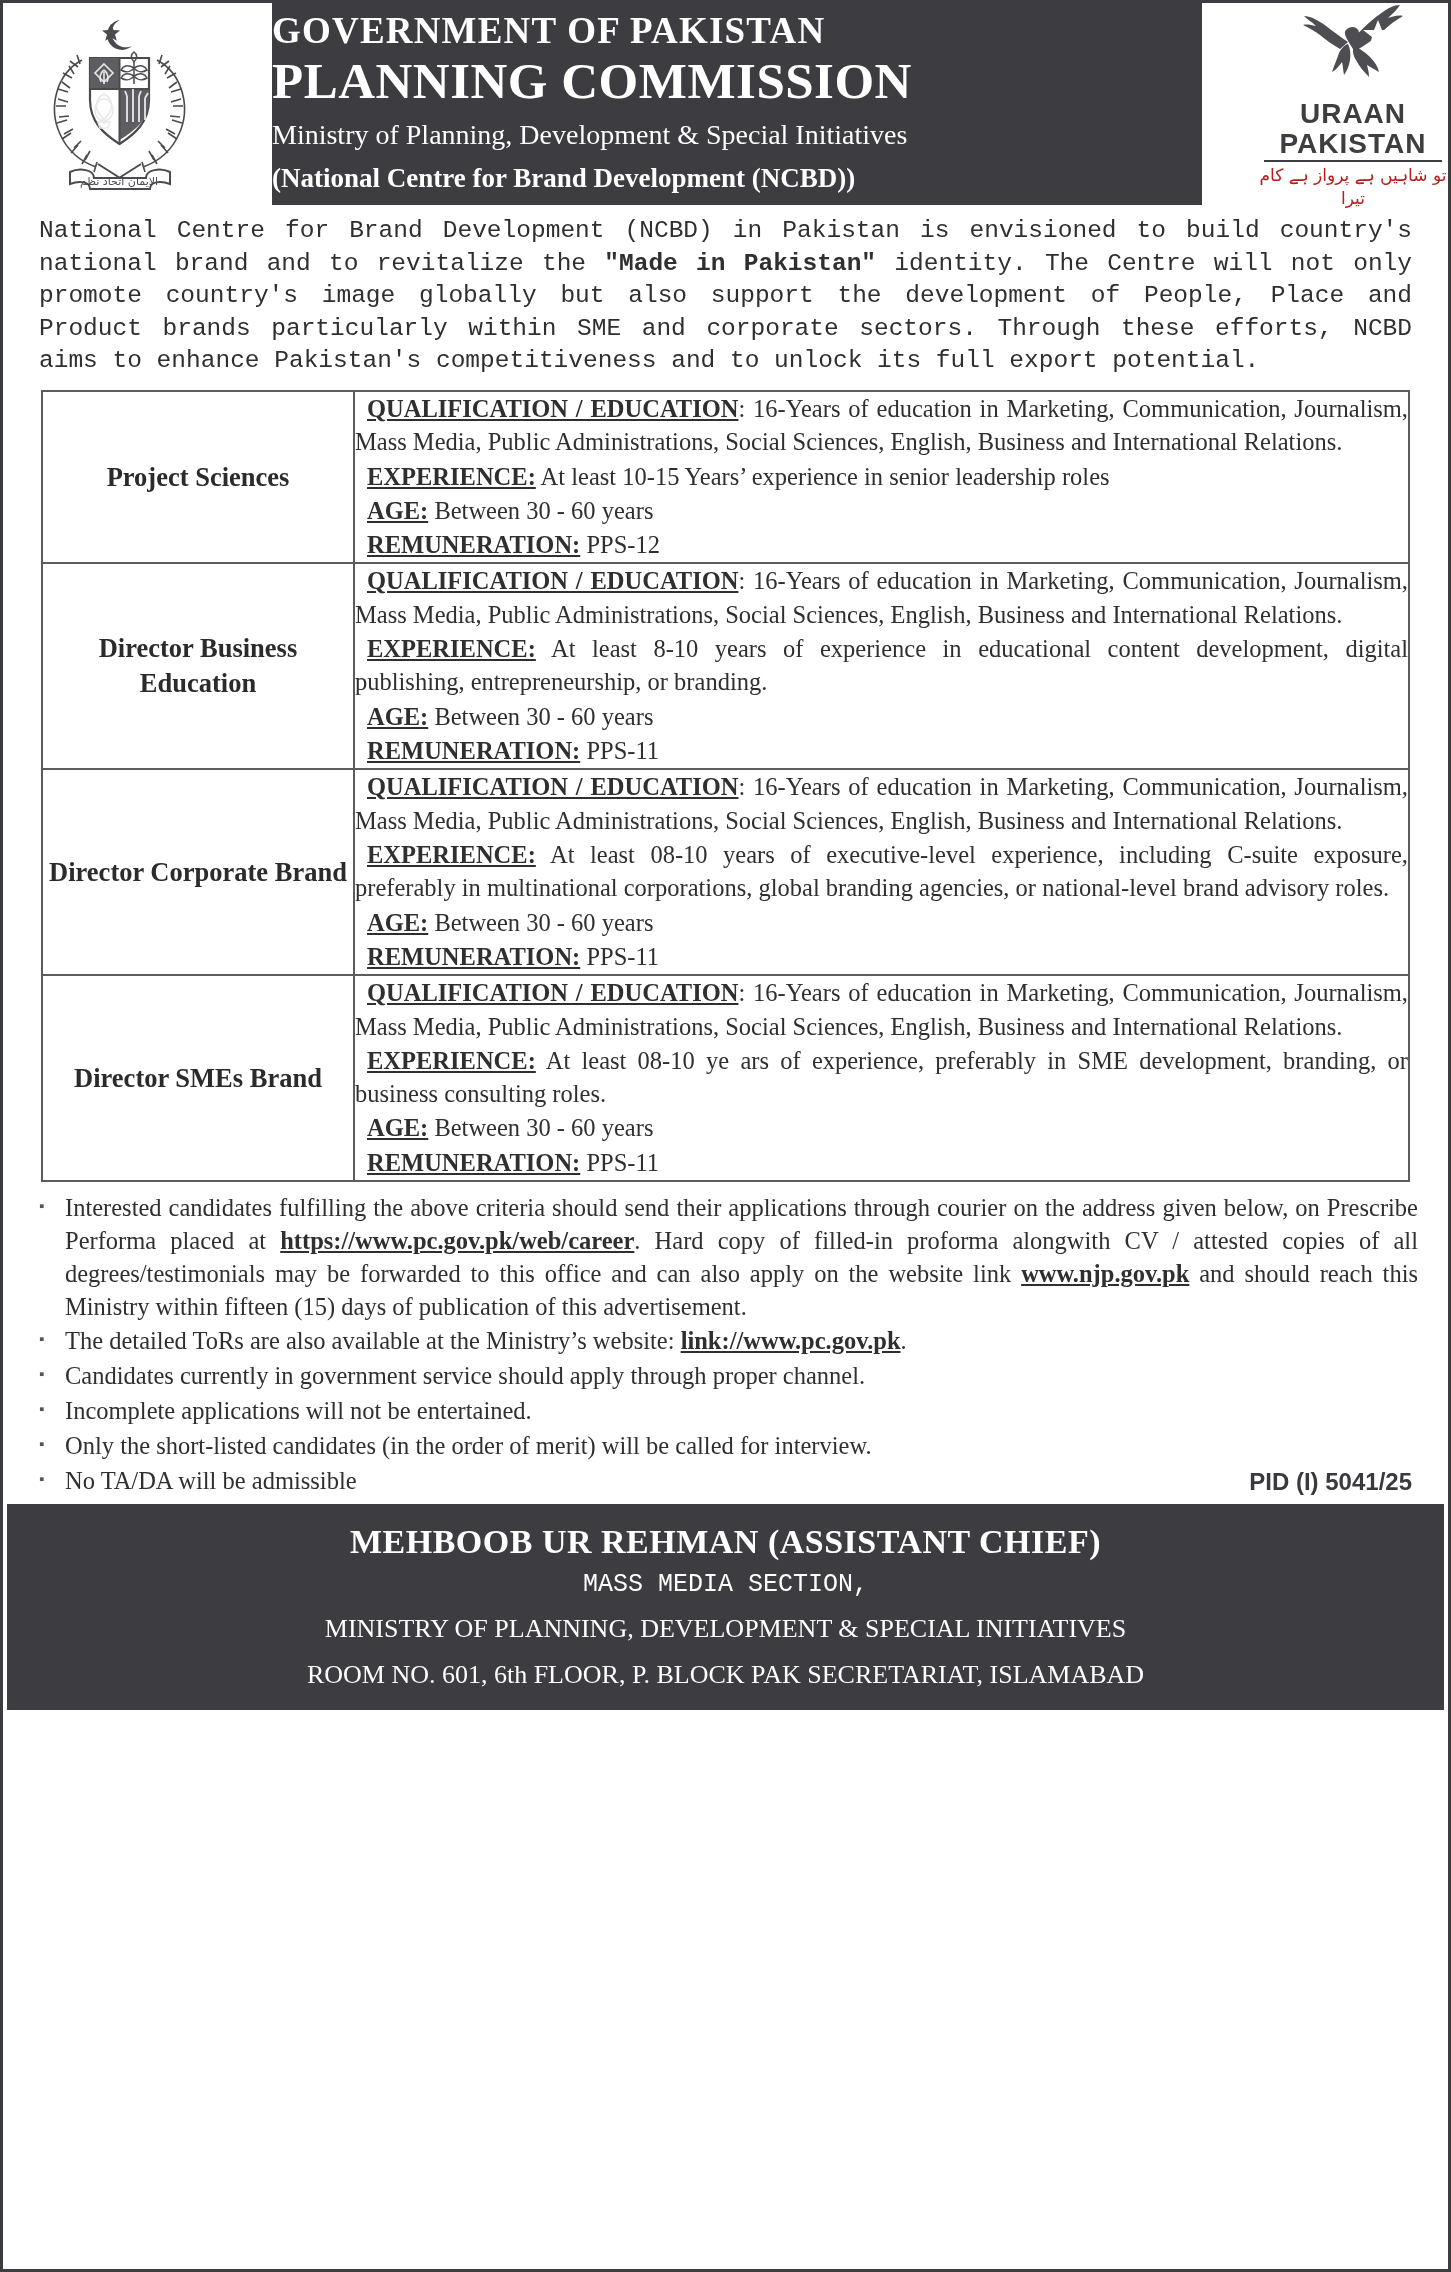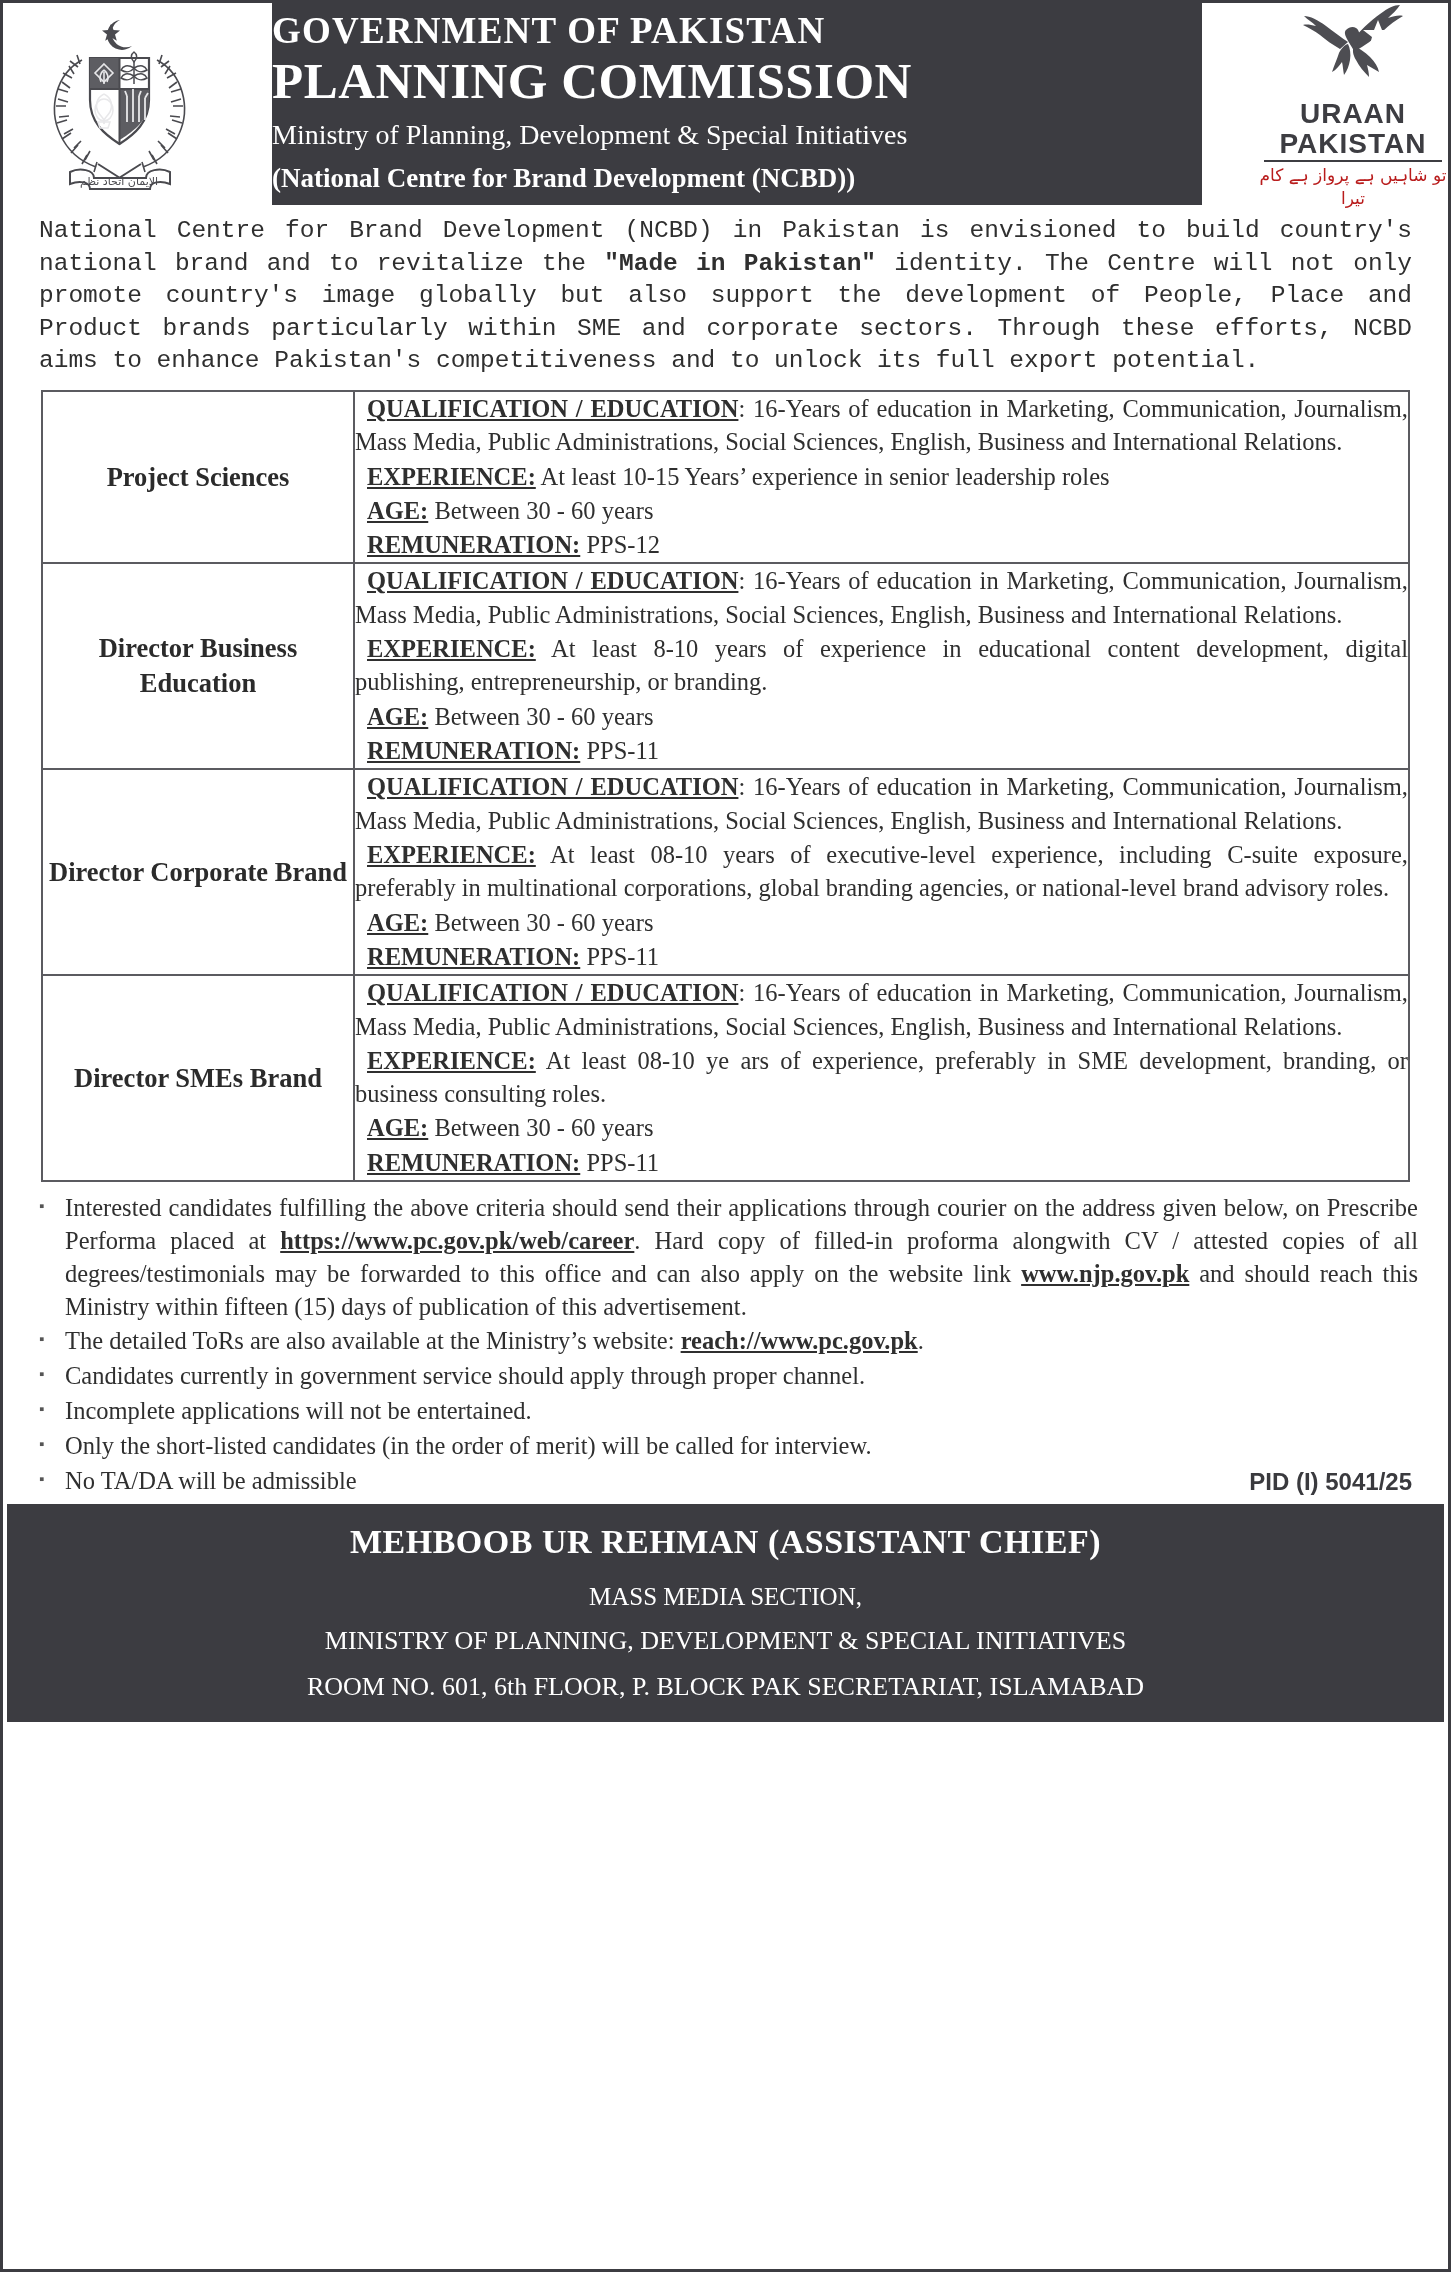--- a/index.html
+++ b/index.html
@@ -199,21 +199,21 @@
 
   
   .footer {
     background: #3c3c41;
     color: #ffffff;
     text-align: center;
     padding: 16px 10px 18px 10px;
     margin: 0 4px 4px 4px;
   }
   .f1 { font-size: 34px; font-weight: bold; letter-spacing: 0.5px; line-height: 1.3; text-align: center; }
-  .f2 { font-size: 25px; line-height: 1.35; margin-top: 16px; }
+  .f2 { font-size: 25px; line-height: 1.35; margin-top: 4px; font-family: Liberation Mono, monospace; }
   .f3 { font-size: 26px; line-height: 1.35; margin-top: 10px; }
   .f4 { font-size: 26px; line-height: 1.35; margin-top: 10px; }
 </style>
 </head>
 <body>
 
 <div id="page">
 
   <div class="header">
 
@@ -350,21 +350,21 @@
 
   <div class="notes">
 
     <div class="note-item">
       <span class="note-bullet">▪</span>
       <span class="note-text"><span>Interested candidates fulfilling the above criteria should send their applications through courier on the address given below, on Prescribe Performa placed at </span><b>https://www.pc.gov.pk/web/career</b><span>. Hard copy of filled-in proforma alongwith CV / attested copies of all degrees/testimonials may be forwarded to this office and can also apply on the website link </span><b>www.njp.gov.pk</b><span> and should reach this Ministry within fifteen (15) days of publication of this advertisement.</span></span>
     </div>
 
     <div class="note-item">
       <span class="note-bullet">▪</span>
-      <span class="note-text nojustify"><span>The detailed ToRs are also available at the Ministry’s website: </span><b>reach://www.pc.gov.pk</b><span>.</span></span>
+      <span class="note-text nojustify"><span>The detailed ToRs are also available at the Ministry’s website: </span><b>link://www.pc.gov.pk</b><span>.</span></span>
     </div>
 
     <div class="note-item">
       <span class="note-bullet">▪</span>
       <span class="note-text nojustify">Candidates currently in government service should apply through proper channel.</span>
     </div>
 
     <div class="note-item">
       <span class="note-bullet">▪</span>
       <span class="note-text nojustify">Incomplete applications will not be entertained.</span>

